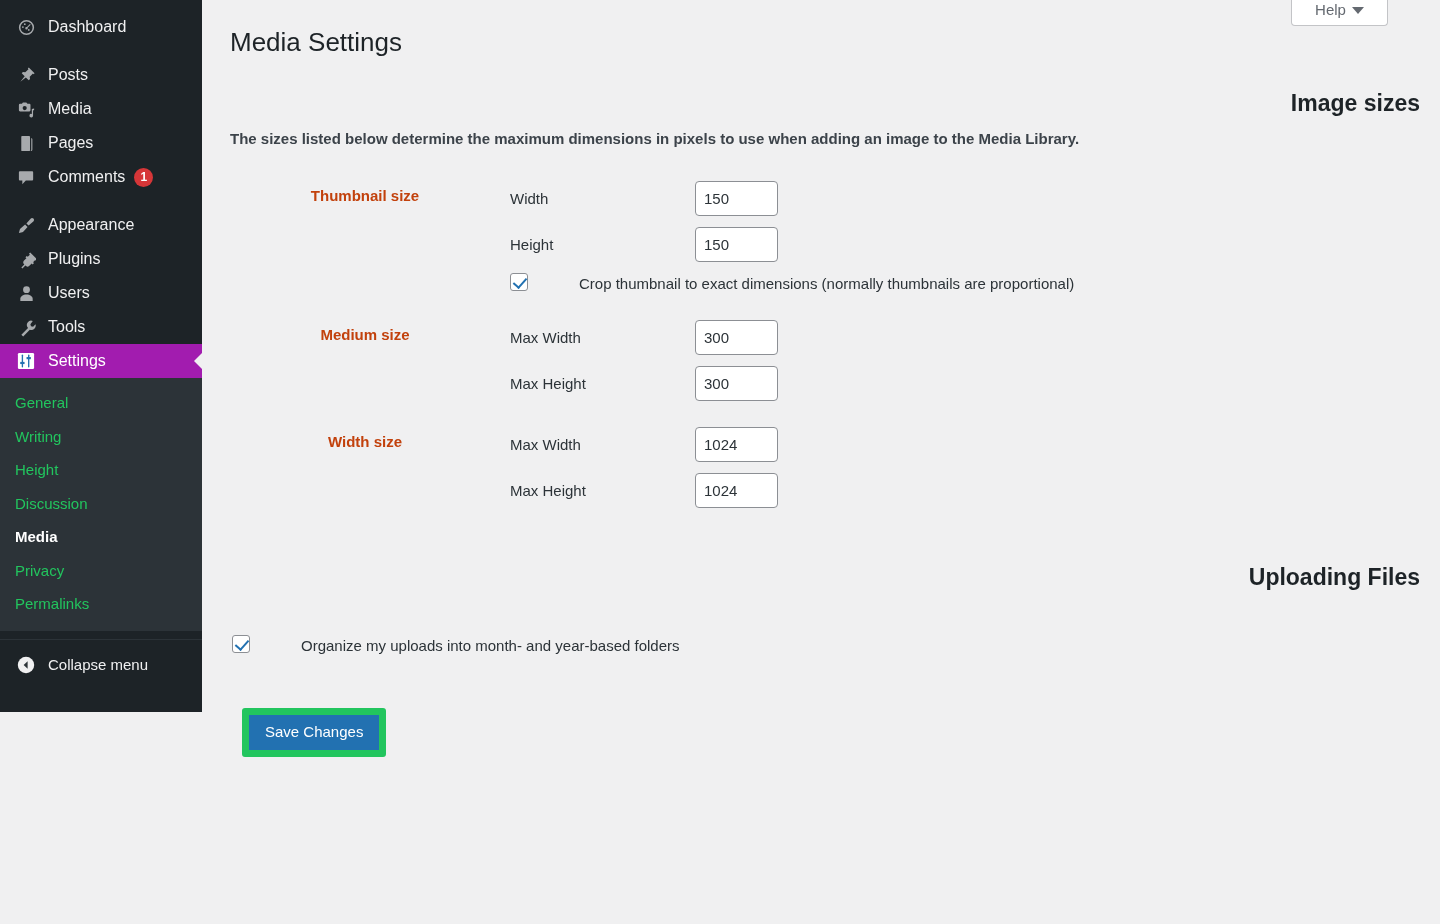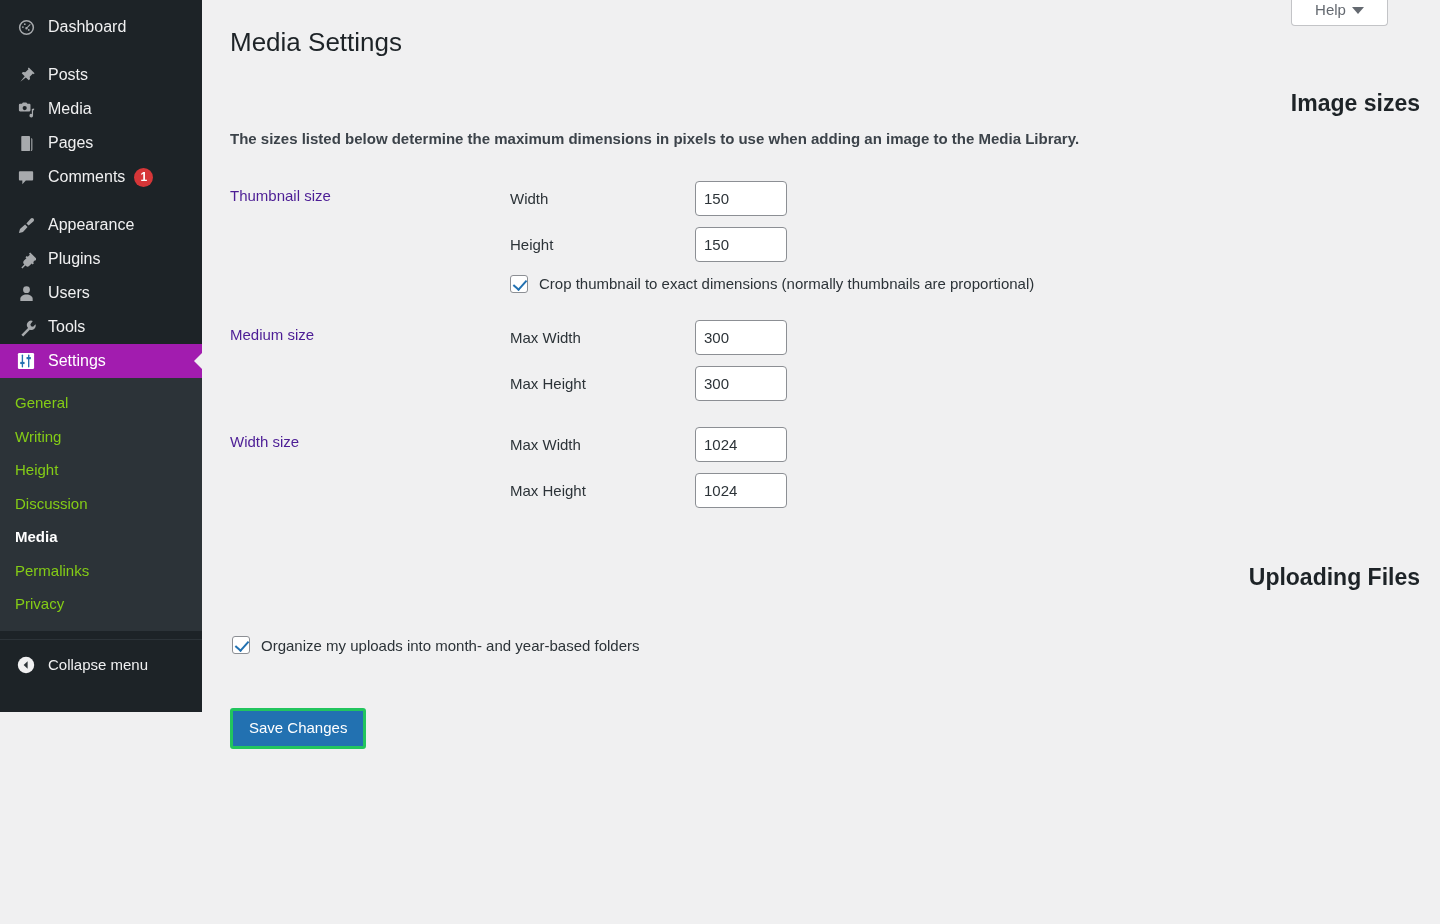--- a/index.html
+++ b/index.html
@@ -87,21 +87,21 @@
     line-height: 1;
   }
 
   .submenu {
     background: #2c3338;
     padding: 8px 0 10px 0;
   }
   .submenu-item {
     display: block;
     padding: 7px 0 7px 15px;
-    color: #84cc16;
+    color: #22c55e;
     font-size: 15px;
     line-height: 1.3;
     cursor: pointer;
     white-space: nowrap;
   }
   .submenu-item.is-current {
     color: #fff;
     font-weight: 700;
   }
 
@@ -194,62 +194,63 @@
     color: #3c434a;
     line-height: 1.5;
     padding-bottom: 4px;
     font-weight: bold;
   }
 
   
   .form-table { width: 100%; border-collapse: collapse; margin-top: 14px; }
   .form-table th {
     width: 280px;
-    text-align: left;
+    text-align: center;
     vertical-align: top;
     font-size: 15px;
-    font-weight: 400;
-    color: #4c1d95;
+    font-weight: 700;
+    color: #c2410c;
     padding: 18px 10px 18px 0;
     line-height: 1.3;
   }
   .form-table td {
     vertical-align: top;
     padding: 13px 10px 13px 0;
   }
   .fieldrow {
     display: flex;
     align-items: center;
     margin-bottom: 11px;
   }
   .fieldrow:last-child { margin-bottom: 0; }
   .fieldrow .f-label {
     width: 185px;
     min-width: 185px;
     font-size: 15px;
     color: #2c3338;
   }
   input.num {
-    width: 92px;
+    width: 83px;
     height: 35px;
     border: 1px solid #8c8f94;
     border-radius: 4px;
     background: #fff;
     color: #2c3338;
     font-size: 15px;
     font-family: "Liberation Sans", sans-serif;
     padding: 0 8px;
     box-shadow: 0 0 0 transparent;
   }
 
   
   .chk-row {
     display: flex;
-    align-items: center;
+    align-items: flex-start;
     margin-top: 10px;
+    gap: 40px;
   }
   .chk {
     width: 18px;
     height: 18px;
     min-width: 18px;
     border: 1px solid #8c8f94;
     border-radius: 3px;
     background: #fff;
     position: relative;
     margin-right: 11px;
@@ -273,23 +274,23 @@
     cursor: pointer;
     line-height: 1.4;
   }
 
   .upload-wrap { margin-top: 22px; }
   .upload-chk-row { margin-top: 32px; margin-left: 2px; }
 
   .btn-primary {
     display: inline-block;
     margin-top: 52px;
-    margin-left: 0;
+    margin-left: 12px;
     background: #2271b1;
-    border: 3px solid #22c55e;
+    border: 7px solid #22c55e;
     border-radius: 3px;
     color: #fff;
     font-size: 15px;
     font-family: "Liberation Sans", sans-serif;
     font-weight: 400;
     padding: 9px 16px 10px 16px;
     cursor: pointer;
     line-height: 1.1;
   }
 </style>
@@ -408,22 +409,22 @@
       </span>
       <span class="mi-label">Settings</span>
     </div>
 
     <div class="submenu">
       <div class="submenu-item">General</div>
       <div class="submenu-item">Writing</div>
       <div class="submenu-item">Height</div>
       <div class="submenu-item">Discussion</div>
       <div class="submenu-item is-current">Media</div>
+      <div class="submenu-item">Privacy</div>
       <div class="submenu-item">Permalinks</div>
-      <div class="submenu-item">Privacy</div>
     </div>
 
     <div class="collapse-area">
       <div class="collapse-item">
         <span class="ci-icon">
           <svg width="20" height="20" viewBox="0 0 20 20">
             <circle cx="10" cy="10" r="8.2" fill="#f0f0f1"></circle>
             <path d="M11.6 6.2L7.6 10l4 3.8z" fill="#2c3338"></path>
           </svg>
         </span>

